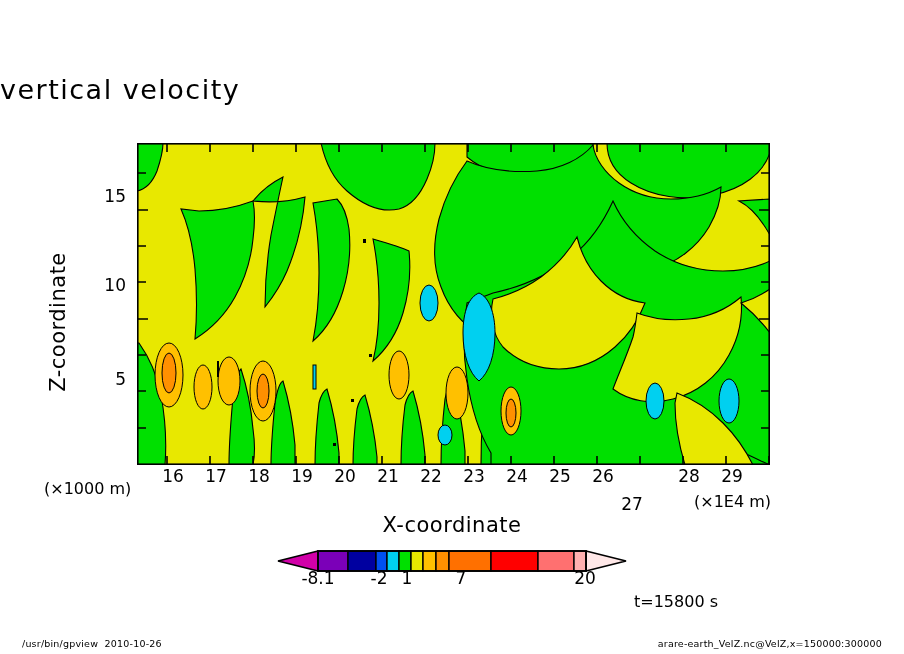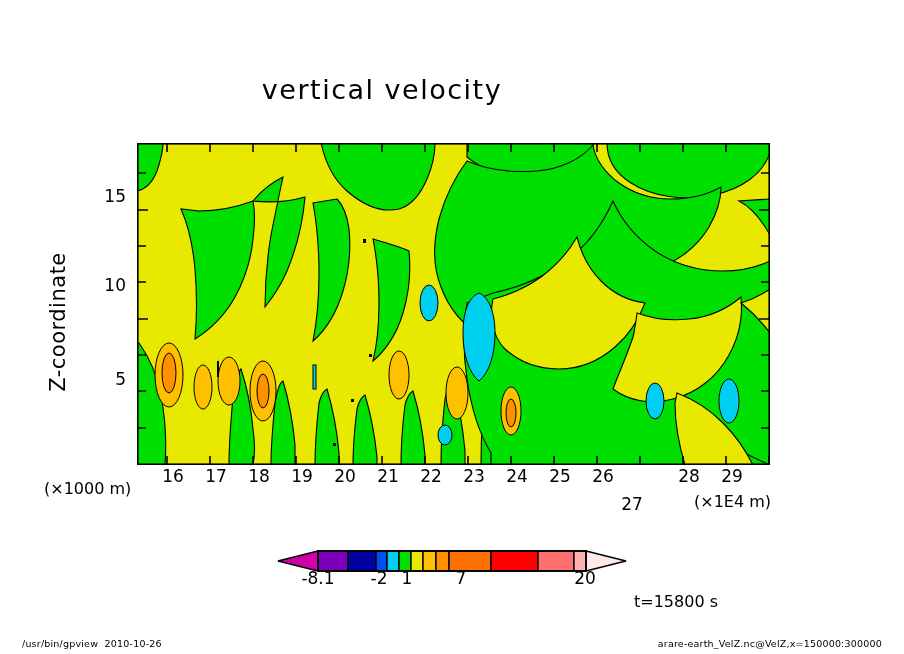--- a/index.html
+++ b/index.html
@@ -2,21 +2,21 @@
 <html><head>
 <meta charset="utf-8">
 <style>
   html,body{margin:0;padding:0;background:#ffffff;}
   body{width:904px;height:654px;position:relative;
        font-family:"DejaVu Sans","Liberation Sans",sans-serif;color:#000;}
   #stage{position:absolute;left:0;top:0;width:904px;height:654px;overflow:hidden;}
 
   .txt{position:absolute;white-space:pre;color:#000;}
 
-  #title{left:0;top:74px;width:764px;text-align:center;font-size:27px;letter-spacing:1.5px;}
+  #title{left:0;top:74px;width:764px;font-size:27px;letter-spacing:1.5px;}
 
   #ylabel{left:-52px;top:310px;width:220px;text-align:center;font-size:21px;
           transform:rotate(-90deg);transform-origin:50% 50%;letter-spacing:.5px;}
 
   #xlabel{left:0;top:513px;width:904px;text-align:center;font-size:21px;letter-spacing:.5px;}
 
   #unit-left{left:44px;top:479px;font-size:16px;}
   #unit-right{left:694px;top:492px;font-size:16px;}
 
   #tlabel{left:634px;top:592px;font-size:16px;}
@@ -187,20 +187,21 @@
   <div class="xtick-lbl" style="left:411px;">22</div>
   <div class="xtick-lbl" style="left:454px;">23</div>
   <div class="xtick-lbl" style="left:497px;">24</div>
   <div class="xtick-lbl" style="left:540px;">25</div>
   <div class="xtick-lbl" style="left:583px;">26</div>
   <div class="xtick-lbl" style="left:612px;margin-top:28px;">27</div>
   <div class="xtick-lbl" style="left:669px;">28</div>
   <div class="xtick-lbl" style="left:712px;">29</div>
 
   <div class="txt" id="ylabel">Z-coordinate</div>
+  <div class="txt" id="xlabel">X-coordinate</div>
   <div class="txt" id="unit-left">(×1000 m)</div>
   <div class="txt" id="unit-right">(×1E4 m)</div>
   <div class="txt" id="tlabel">t=15800 s</div>
 
   <svg id="cbsvg" width="380" height="24" viewBox="0 0 380 24">
     <polygon points="56,2 56,22 16,12" fill="#d100a8" stroke="#000" stroke-width="1.6"></polygon>
     <polygon points="324,2 324,22 364,12" fill="#ffe8e8" stroke="#000" stroke-width="1.6"></polygon>
     <g stroke="#000" stroke-width="1.4">
       <rect x="56" y="2" width="30" height="20" fill="#7b00b8"></rect>
       <rect x="86" y="2" width="28" height="20" fill="#0000a0"></rect>

